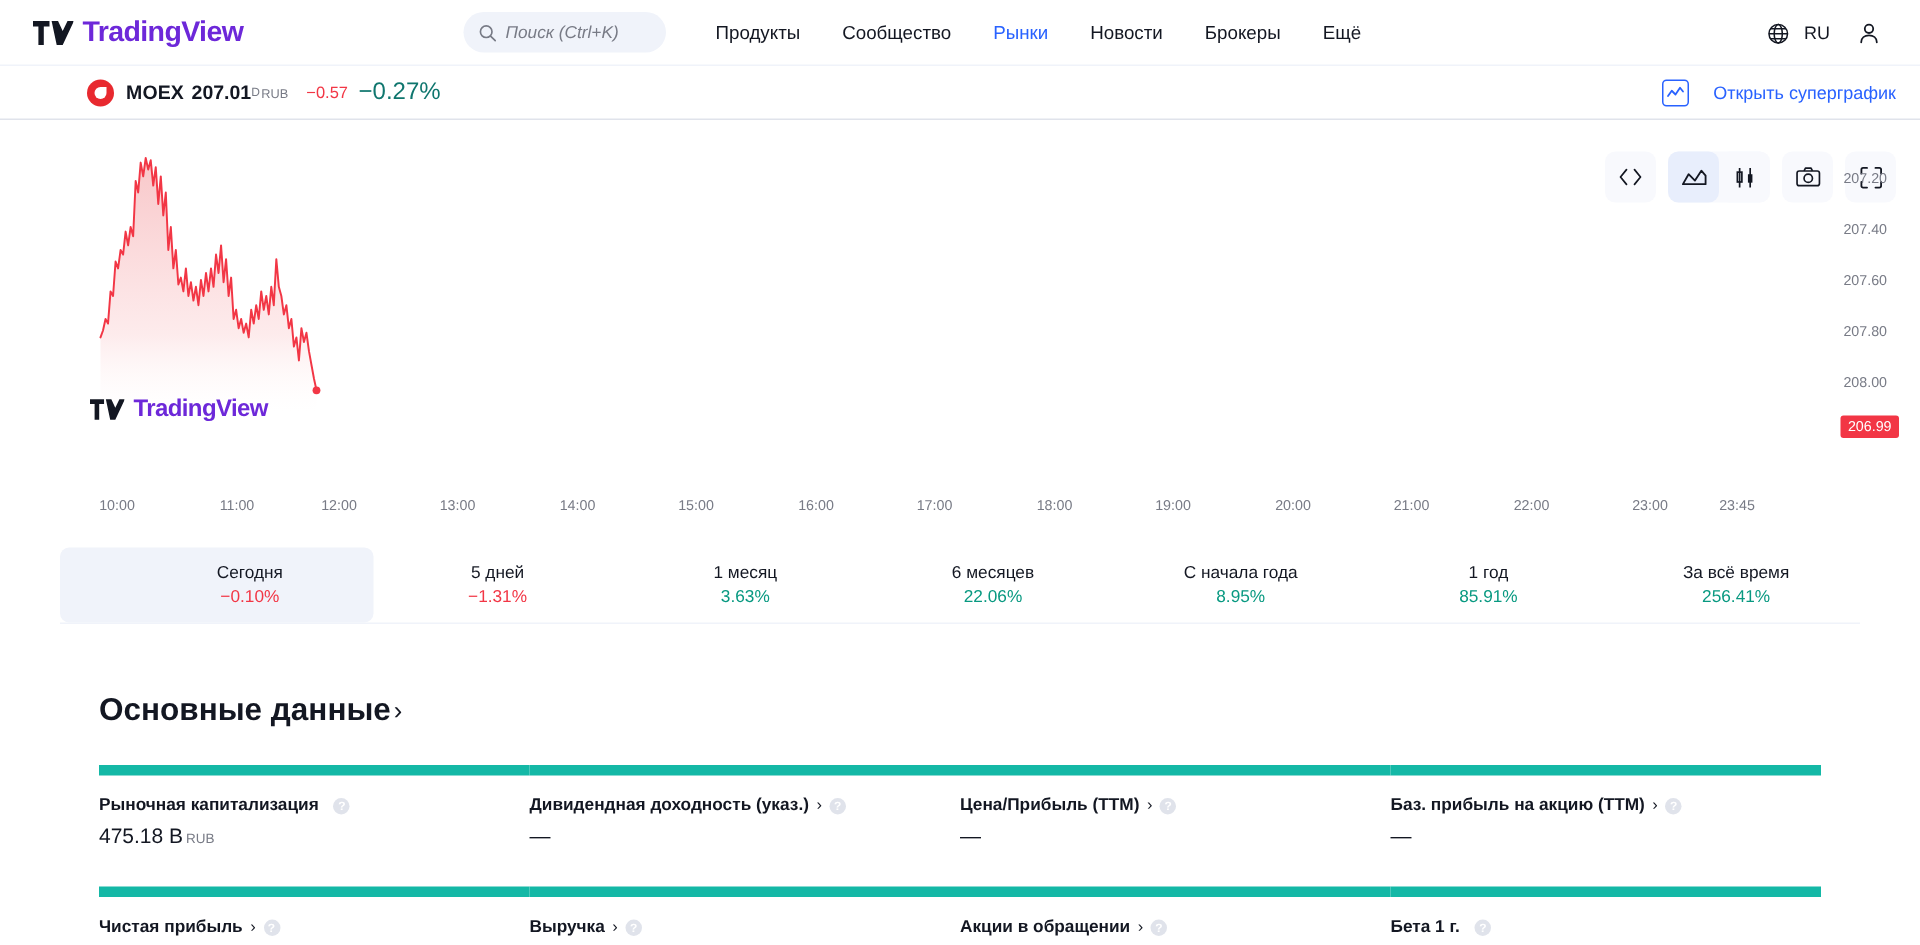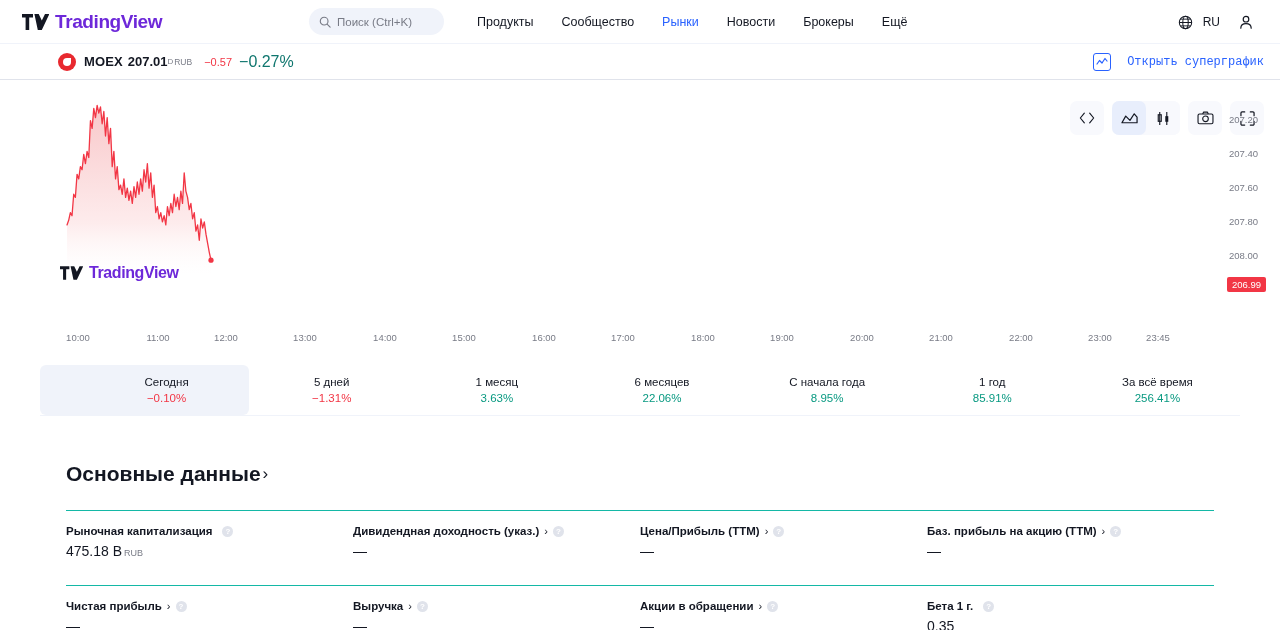--- a/index.html
+++ b/index.html
@@ -24,21 +24,21 @@
   .logo-text { font-size: 19px; font-weight: 700; letter-spacing: -.4px; color: #6d28d9; }
 
   .search {
     position: absolute; left: 309px; top: 8px;
     width: 135px; height: 27px;
     background: #f0f3fa; border-radius: 14px;
     display: flex; align-items: center; gap: 6px;
     padding: 0 10px;
   }
   .search-ico { flex: 0 0 auto; }
-  .search-ph { font-size: 11.5px; color: #787b86; white-space: nowrap; }
+  .search-ph { font-size: 11.5px; color: #787b86; white-space: nowrap; font-style: italic; }
 
   .navlinks { position: absolute; left: 463px; top: 0; height: 44px; display: flex; align-items: center; gap: 0; }
   .navlink {
     font-size: 12.5px; color: #131722; padding: 0 14px; cursor: pointer;
     white-space: nowrap;
   }
   .navlink.active { color: #2962ff; }
 
   .nav-right { position: absolute; right: 16px; top: 0; height: 44px; display: flex; align-items: center; gap: 0; }
   .lang { display: flex; align-items: center; gap: 10px; padding: 0 8px; cursor: pointer; }
@@ -69,21 +69,21 @@
   }
   .tk-logo i { display:block; width:8px; height:8px; border-radius:50% 0 50% 50%; background:#fff; }
   .tk-sym { font-size: 13px; font-weight: 700; letter-spacing: .1px; }
   .tk-price { font-size: 13px; font-weight: 700; margin-left: 5px; }
   .tk-sup { font-size: 8px; color: #787b86; vertical-align: super; }
   .tk-cur { font-size: 8.5px; color: #787b86; margin-left: 1px; }
   .tk-chg { font-size: 11px; color: #f23645; margin-left: 12px; }
   .tk-chgp { font-size: 16px; color: #0f766e; margin-left: 7px; }
   .superchart {
     position: absolute; right: 16px; top: 0; height: 36px;
-    display: flex; align-items: center; gap: 16px; cursor: pointer; font-family: Liberation Mono, monospace;
+    display: flex; align-items: center; gap: 16px; cursor: pointer;
   }
   .sc-ico {
     width: 18px; height: 18px; border: 1px solid #2962ff; border-radius: 3px;
     display: flex; align-items: center; justify-content: center;
   }
   .sc-text { font-size: 12px; color: #2962ff; }
 
   
   .chart-toolbar {
     position: absolute; right: 16px; top: 101px;
@@ -127,21 +127,21 @@
   .p-val { font-size: 11.5px; white-space: nowrap; }
   .up { color: #089981; }
   .down { color: #f23645; }
 
   
   .section { padding: 0 66px; margin-top: 46px; }
   .sec-title { font-size: 21px; font-weight: 700; display: flex; align-items: center; gap: 2px; cursor: pointer; }
   .sec-title .chev { font-size: 17px; font-weight: 400; }
 
   .grid { display: grid; grid-template-columns: repeat(4, 1fr); margin-top: 24px; }
-  .cell { padding-top: 14px; border-top: 1px solid #14b8a6; padding-right: 12px; }
+  .cell { padding-top: 14px; border-top: 7px solid #14b8a6; padding-right: 12px; }
   .c-label { display: flex; align-items: center; gap: 5px; font-size: 11.5px; font-weight: 700; color: #131722; white-space: nowrap; }
   .c-chev { font-size: 11px; font-weight: 400; color: #131722; }
   .q-ico {
     width: 11px; height: 11px; border-radius: 50%;
     background: #e0e3eb; color: #ffffff; font-size: 8px; line-height: 11px;
     text-align: center; flex: 0 0 auto; cursor: pointer;
   }
   .c-value { font-size: 14px; color: #131722; margin-top: 6px; }
   .c-cur { font-size: 9px; color: #787b86; margin-left: 2px; }
   .c-dash { font-size: 14px; color: #131722; }

